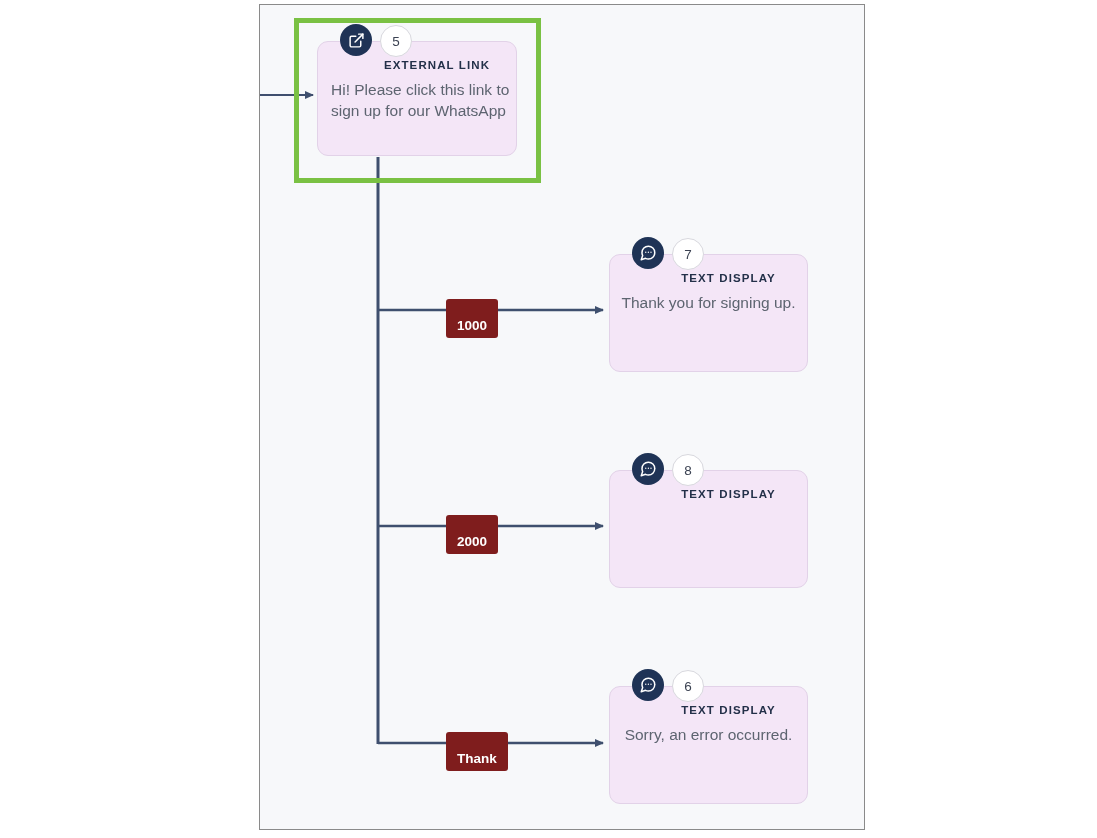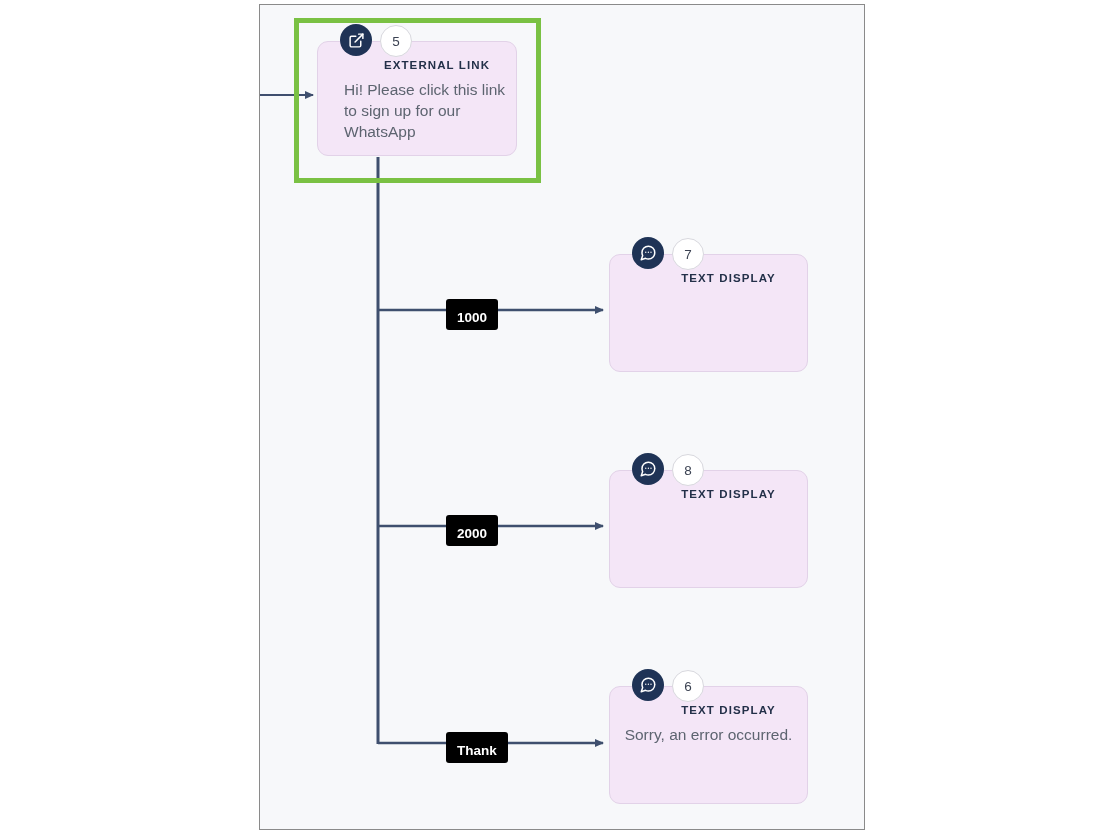--- a/index.html
+++ b/index.html
@@ -72,21 +72,21 @@
   .node-body {
     text-align: center;
     font-size: 15.5px;
     line-height: 21px;
     color: #5d6470;
     padding: 8px 9px 0 9px;
     word-wrap: break-word;
   }
   .node-body.left {
     text-align: left;
-    padding-left: 26px;
+    padding-left: 13px;
     padding-right: 6px;
   }
 
   
   .node-icon {
     position: absolute;
     left: 22px;
     top: -18px;
     width: 32px;
     height: 32px;
@@ -123,26 +123,26 @@
     left: 88px;
     top: -1px;
     height: 1px;
     background: #e2d2e8;
     z-index: 6;
   }
 
   
   .edge-label {
     position: absolute;
-    background: #000000;
+    background: #7f1d1d;
     color: #ffffff;
     font-size: 13.5px;
     font-weight: bold;
     border-radius: 3px;
-    padding: 12px 11px 5px 11px;
+    padding: 20px 11px 5px 11px;
     line-height: 14px;
     z-index: 7;
     white-space: nowrap;
   }
 </style>
 </head>
 <body>
 
 <div id="flow-canvas">
 
@@ -195,20 +195,21 @@
       <svg width="18" height="18" viewBox="0 0 24 24" fill="none" stroke="#ffffff" stroke-width="2" stroke-linecap="round" stroke-linejoin="round">
         <path d="M21 11.5a8.38 8.38 0 0 1-8.5 8.5 8.38 8.38 0 0 1-3.8-.9L3 21l1.9-5.7a8.38 8.38 0 0 1-.9-3.8 8.38 8.38 0 0 1 8.5-8.5 8.38 8.38 0 0 1 8.5 8.5z"></path>
         <circle cx="9" cy="11" r="0.9" fill="#ffffff" stroke="none"></circle>
         <circle cx="12.5" cy="11" r="0.9" fill="#ffffff" stroke="none"></circle>
         <circle cx="16" cy="11" r="0.9" fill="#ffffff" stroke="none"></circle>
       </svg>
     </div>
     <div class="node-hdr-line" style="width:12px;"></div>
     <div class="node-num">7</div>
     <div class="node-title">TEXT DISPLAY</div>
+    <div class="node-body">Thank you for signing up.</div>
   </div>
 
   <div class="node" style="left:349px; top:465px; width:199px; height:118px;">
     <div class="node-icon">
       <svg width="18" height="18" viewBox="0 0 24 24" fill="none" stroke="#ffffff" stroke-width="2" stroke-linecap="round" stroke-linejoin="round">
         <path d="M21 11.5a8.38 8.38 0 0 1-8.5 8.5 8.38 8.38 0 0 1-3.8-.9L3 21l1.9-5.7a8.38 8.38 0 0 1-.9-3.8 8.38 8.38 0 0 1 8.5-8.5 8.38 8.38 0 0 1 8.5 8.5z"></path>
         <circle cx="9" cy="11" r="0.9" fill="#ffffff" stroke="none"></circle>
         <circle cx="12.5" cy="11" r="0.9" fill="#ffffff" stroke="none"></circle>
         <circle cx="16" cy="11" r="0.9" fill="#ffffff" stroke="none"></circle>
       </svg>

